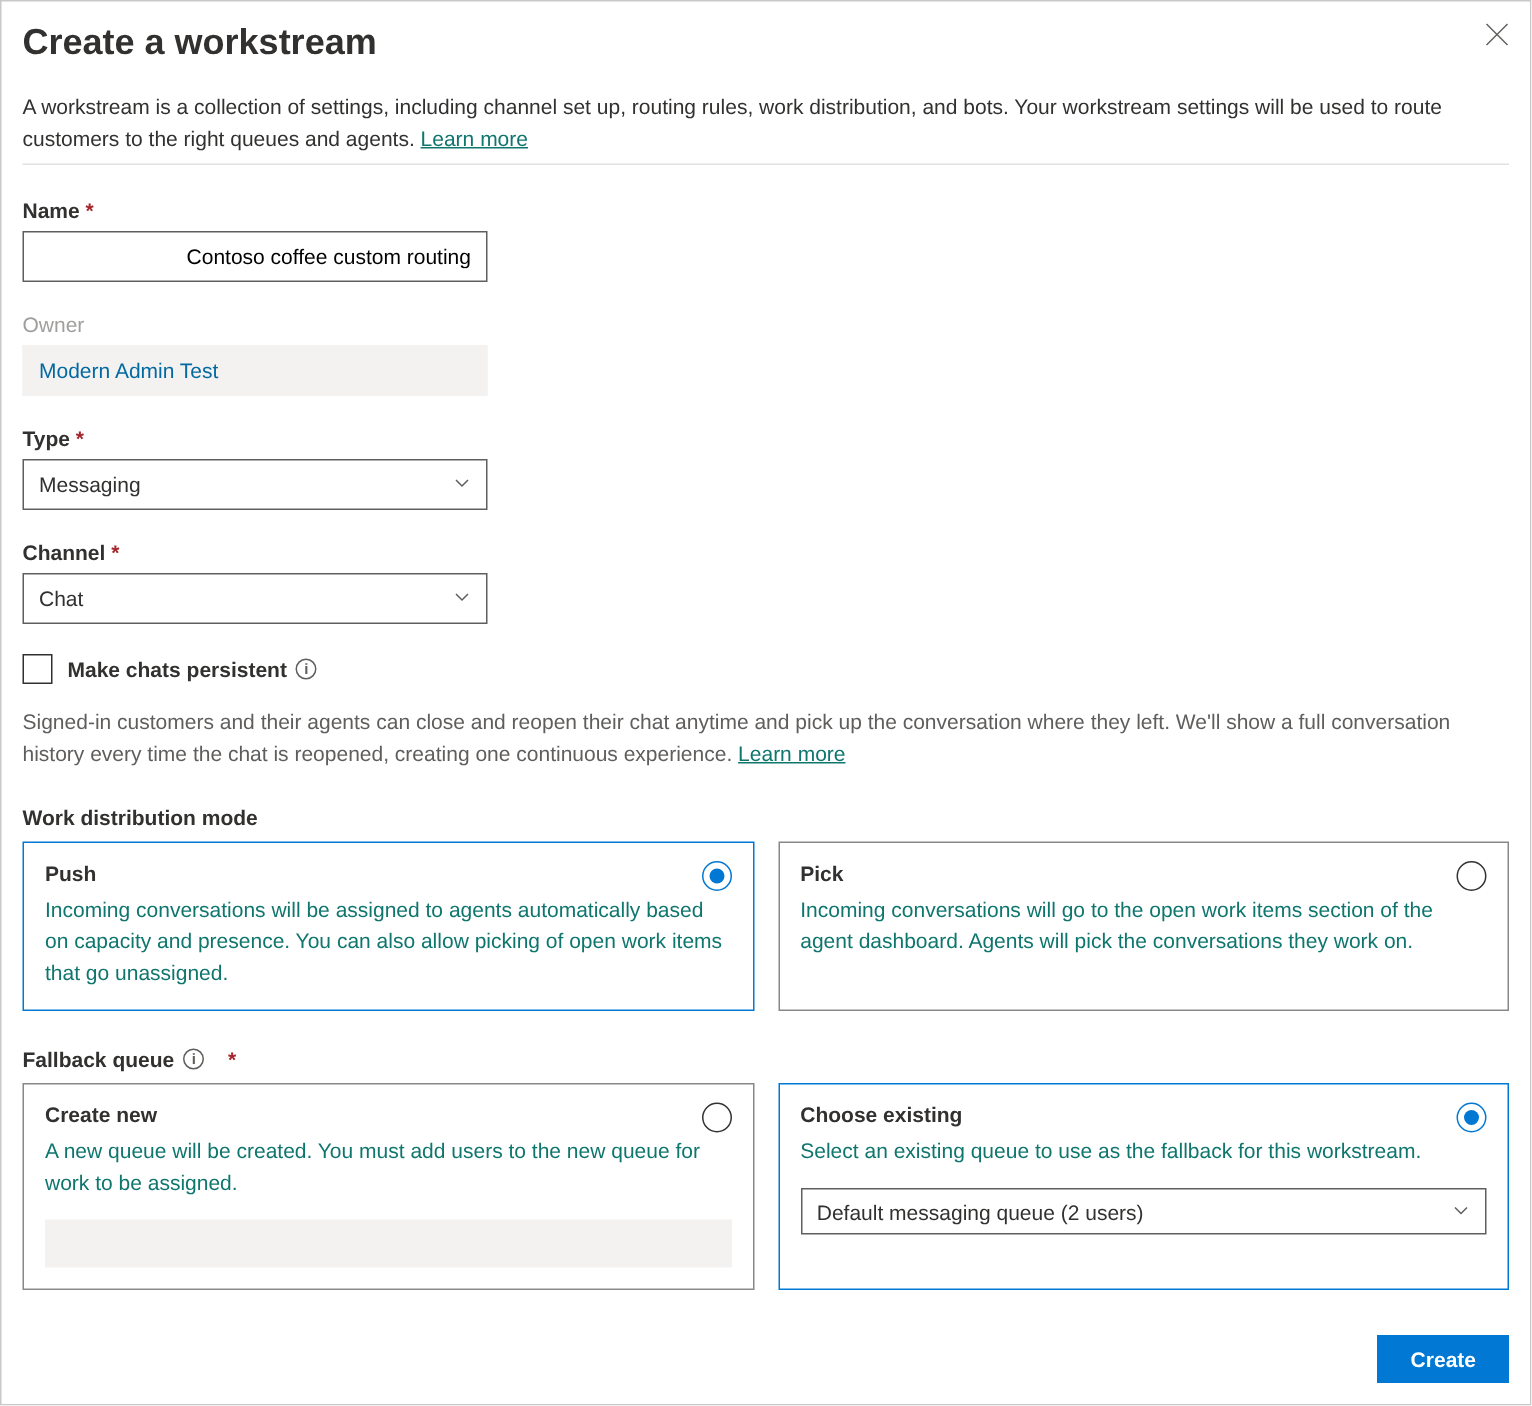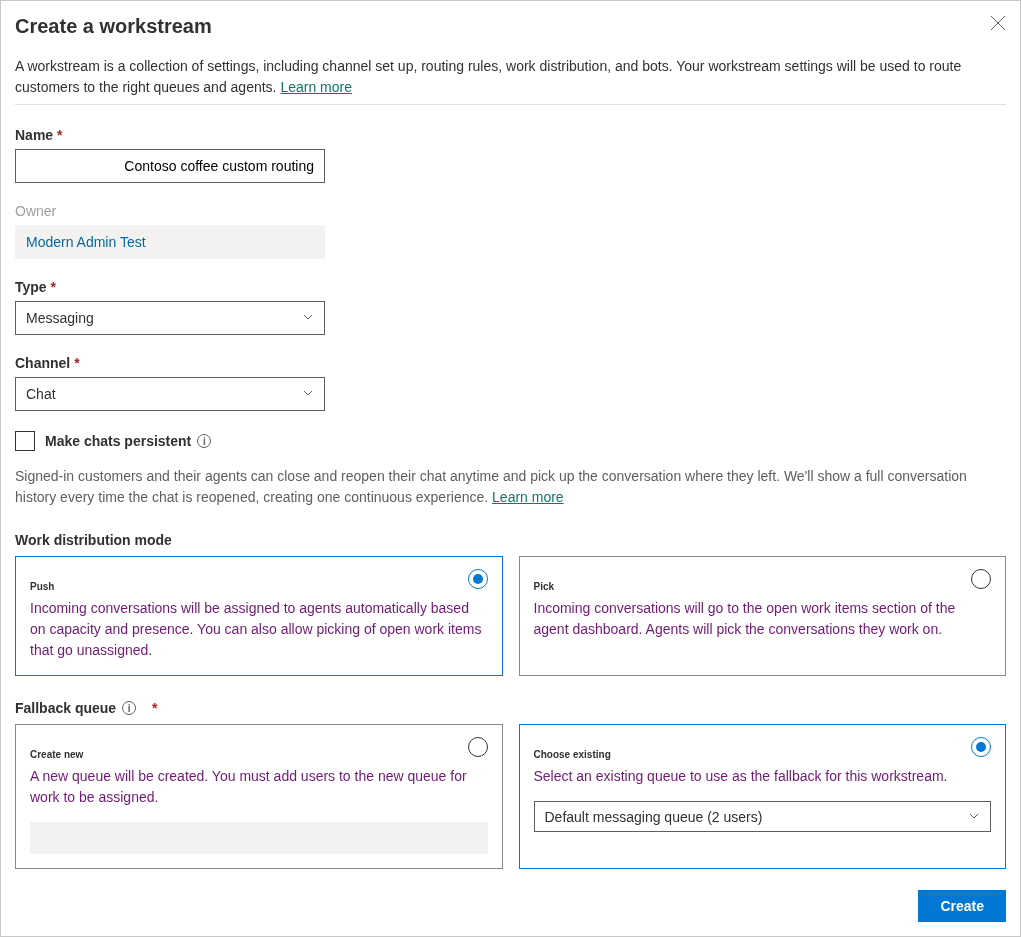--- a/index.html
+++ b/index.html
@@ -18,21 +18,21 @@
     position: relative;
     display: flex;
     flex-direction: column;
   }
   .title-row {
     display: flex;
     justify-content: space-between;
     align-items: flex-start;
   }
   .title {
-    font-size: 20px;
+    font-size: 24px;
     font-weight: 600;
     margin: 0 0 18px 0;
   }
   .close-btn {
     background: none;
     border: none;
     cursor: pointer;
     padding: 0;
     color: #605e5c;
   }
@@ -119,26 +119,26 @@
   .card {
     flex: 1;
     border: 1px solid #8a8886;
     padding: 12px 14px 14px 14px;
     position: relative;
     cursor: pointer;
   }
   .card.selected { border: 1px solid #0078d4; }
   .card-title {
     font-weight: 600;
-    margin: 12px 0 6px 0;
-    font-size: 10px;
+    margin: 0 0 6px 0;
+    font-size: 14px;
   }
   .card-desc {
     font-size: 14px;
-    color: #701a75;
+    color: #0f766e;
     line-height: 1.5;
     margin: 0;
   }
   .radio {
     position: absolute;
     top: 12px;
     right: 14px;
     width: 20px; height: 20px;
     border: 1px solid #323130;
     border-radius: 50%;

